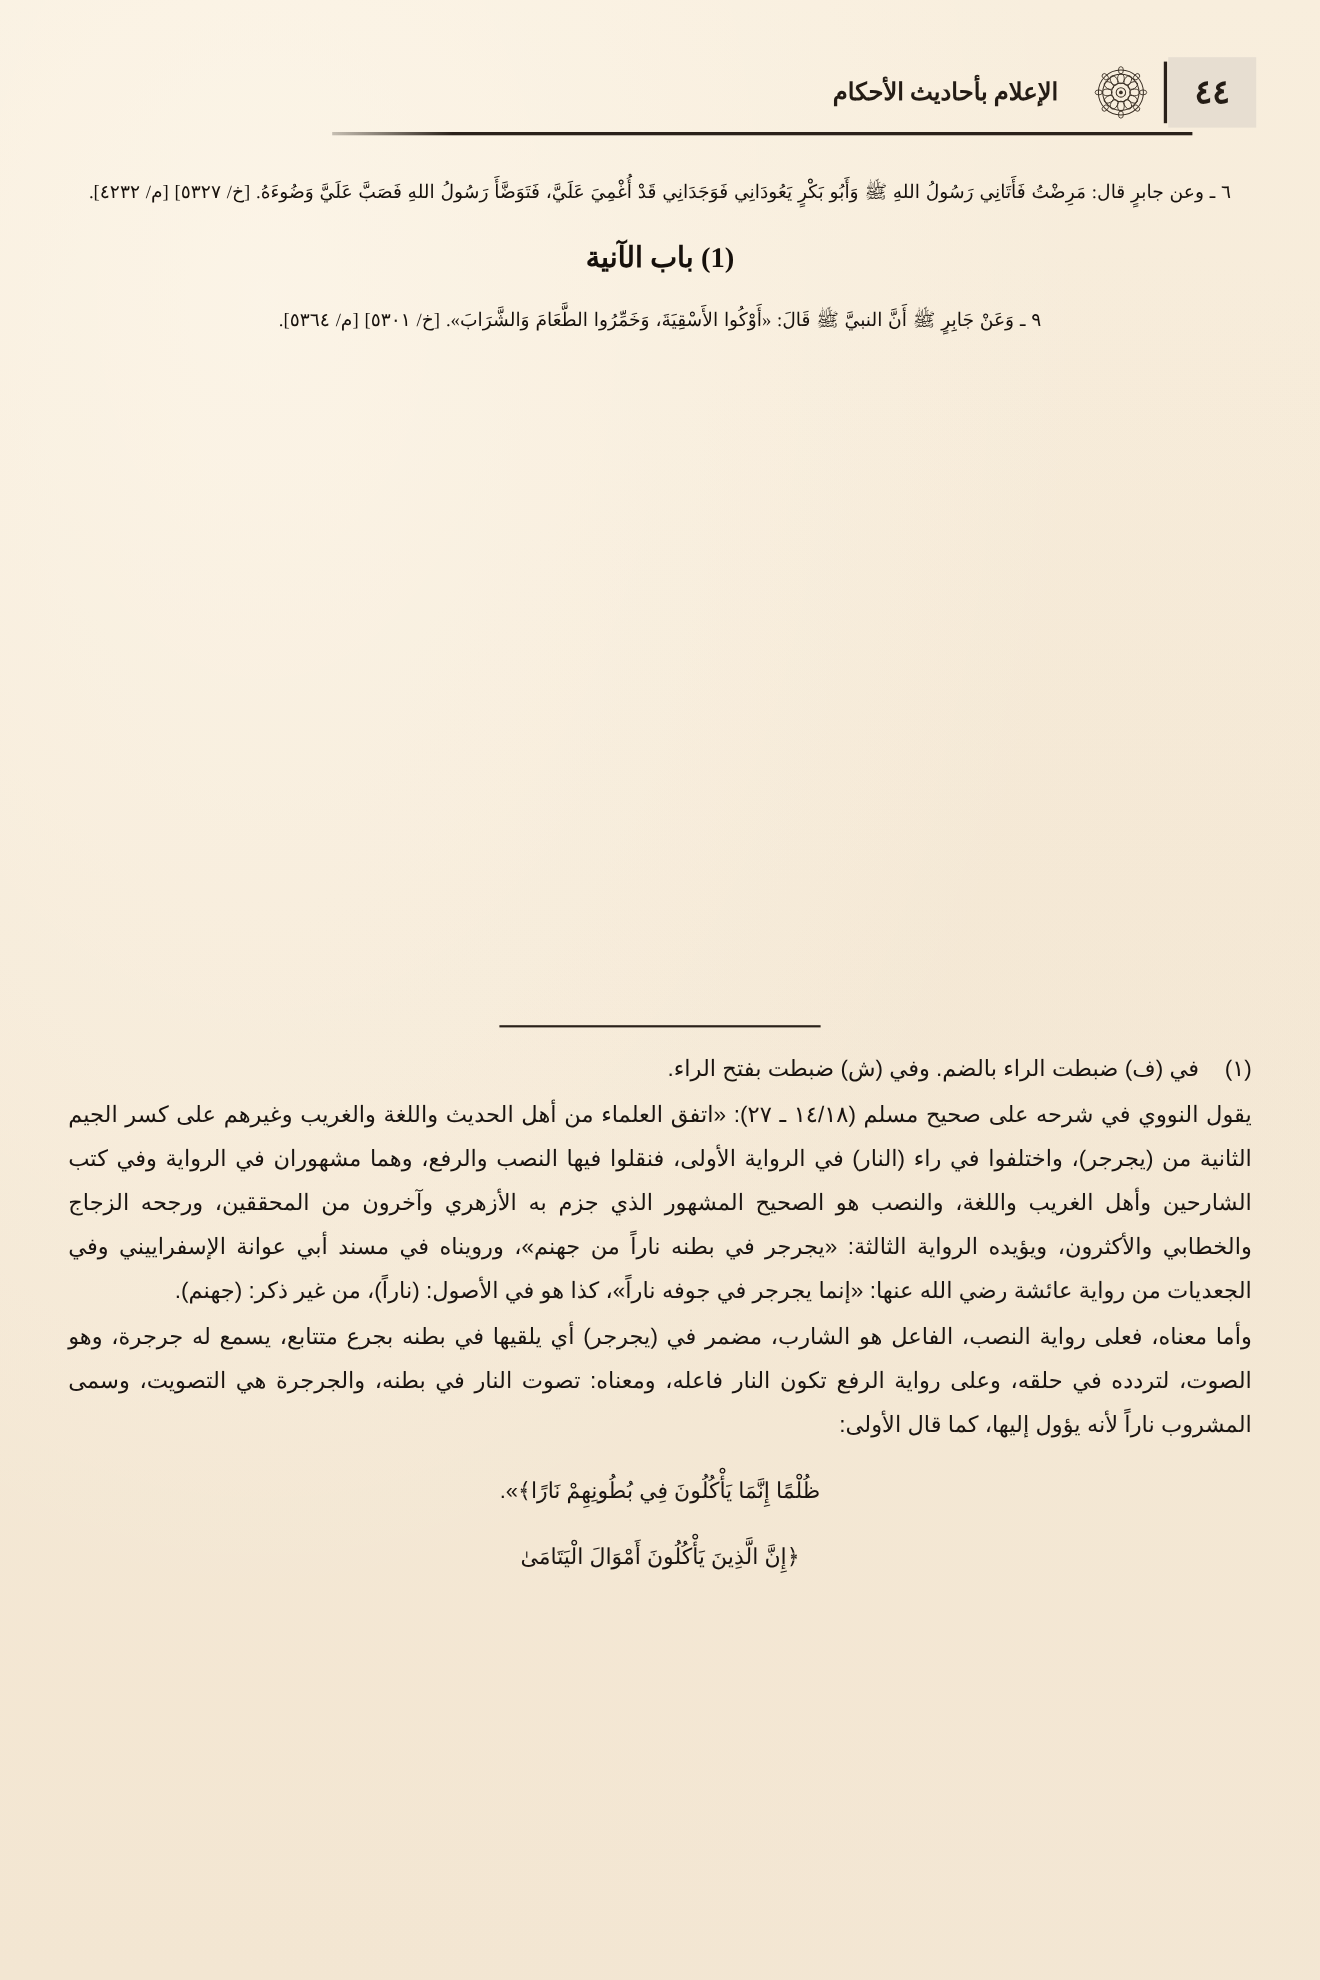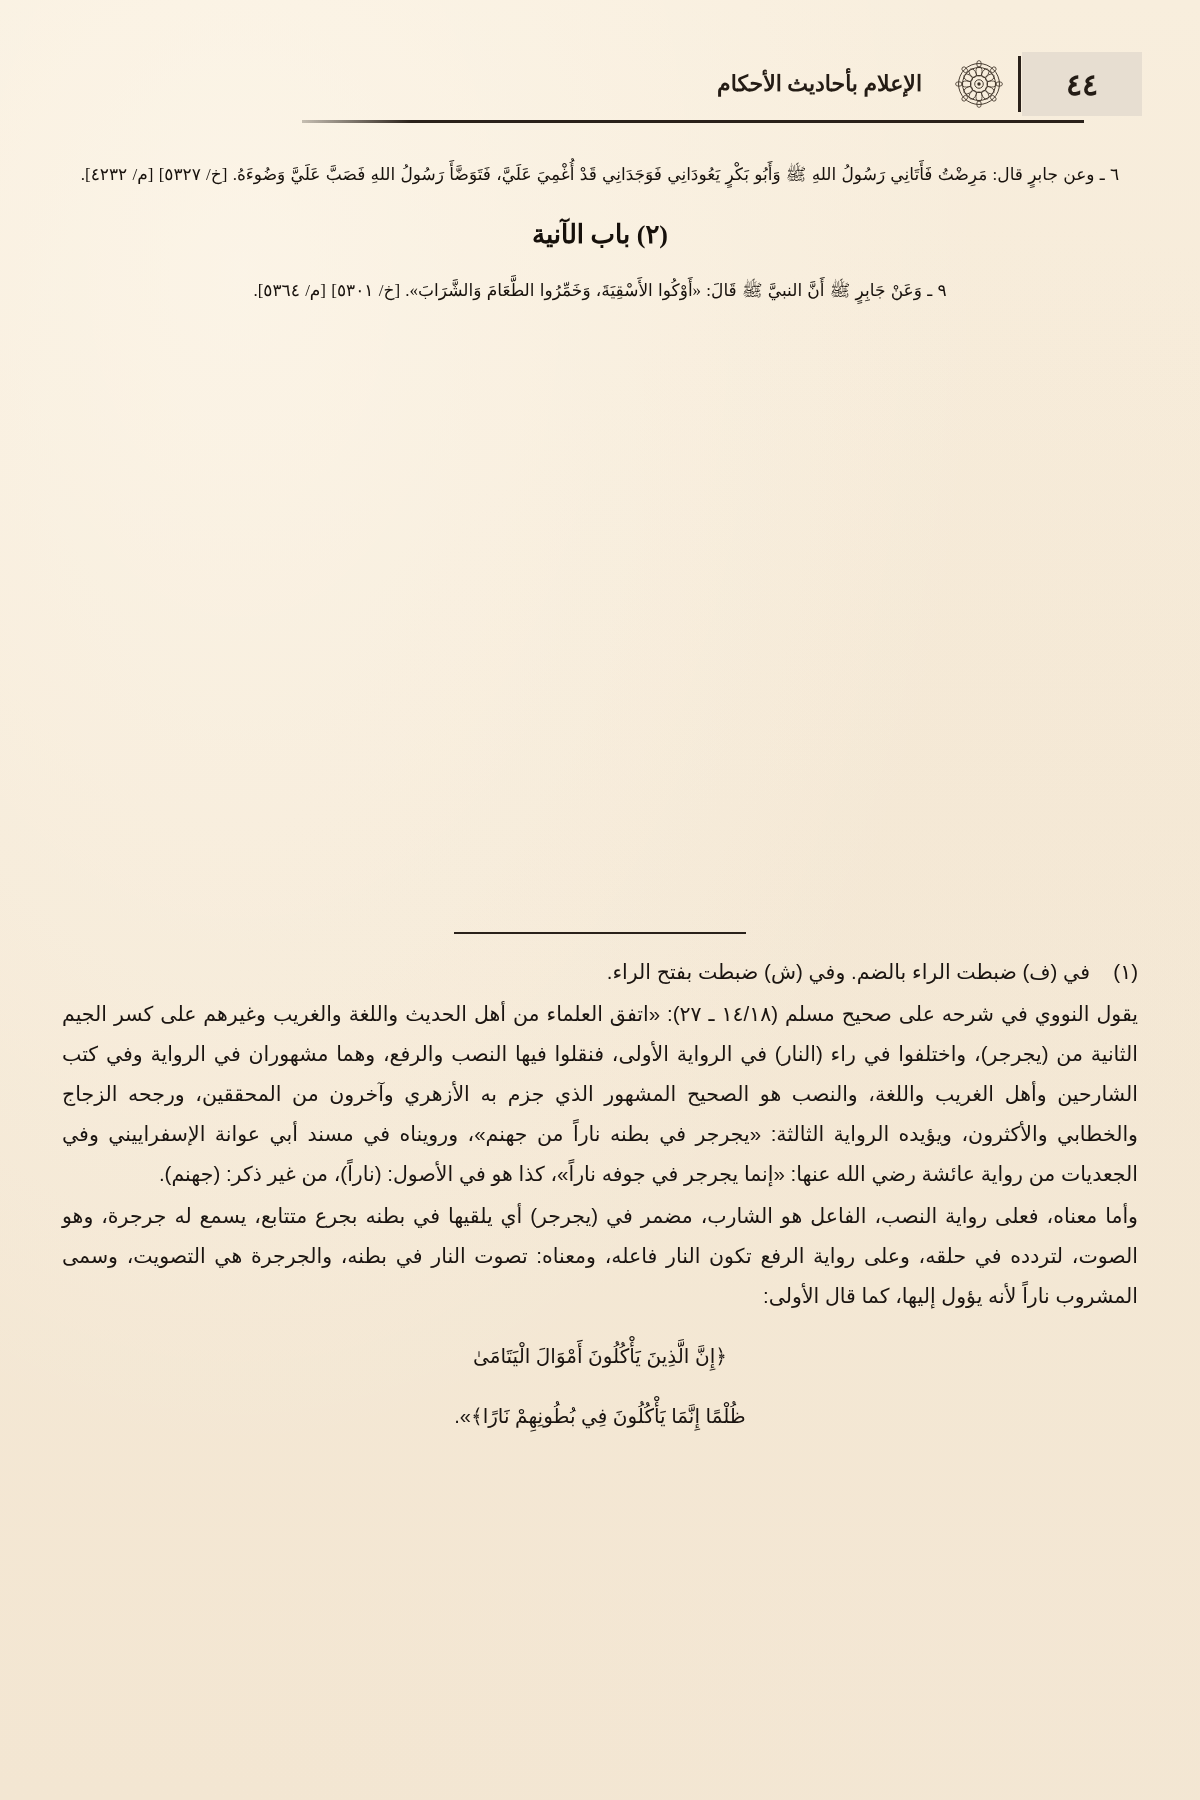--- a/index.html
+++ b/index.html
@@ -39,21 +39,21 @@
     height: 86px;
   }
   .header-row {
     display: flex;
     flex-direction: row;
     align-items: center;
     justify-content: flex-start;
     height: 64px;
   }
   .page-number-box {
-    width: 120px;
+    width: 80px;
     height: 64px;
     background: #e7ded1;
     display: flex;
     align-items: center;
     justify-content: center;
     position: relative;
     margin-right: 0;
     order: 0;
   }
   .page-number-box::after {
@@ -222,39 +222,39 @@
       </svg>
       <div class="header-title">الإعلام بأحاديث الأحكام</div>
     </div>
     <div class="header-rule"></div>
   </div>
 
   <div class="body">
 
     <p class="hadith">٦ ـ وعن جابرٍ قال: مَرِضْتُ فَأَتَانِي رَسُولُ اللهِ ﷺ وَأَبُو بَكْرٍ يَعُودَانِي فَوَجَدَانِي قَدْ أُغْمِيَ عَلَيَّ، فَتَوَضَّأَ رَسُولُ اللهِ فَصَبَّ عَلَيَّ وَضُوءَهُ. [خ/ ٥٣٢٧] [م/ ٤٢٣٢].</p>
 
-    <h2 class="chapter-heading">(٢) باب الآنية</h2>
+    <h2 class="chapter-heading">(1) باب الآنية</h2>
 
 
 
     <p class="hadith">٩ ـ وَعَنْ جَابِرٍ ﷺ أَنَّ النبيَّ ﷺ قَالَ: «أَوْكُوا الأَسْقِيَةَ، وَخَمِّرُوا الطَّعَامَ وَالشَّرَابَ». [خ/ ٥٣٠١] [م/ ٥٣٦٤].</p>
 
   </div>
 
   <div class="fn-rule"></div>
 
   <div class="footnotes">
 
     <div class="fn-first">
       <span class="fn-num">(١)</span>
       <span class="fn-text">في (ف) ضبطت الراء بالضم. وفي (ش) ضبطت بفتح الراء.</span>
     </div>
 
     <p class="fn-para">يقول النووي في شرحه على صحيح مسلم (١٤/١٨ ـ ٢٧): «اتفق العلماء من أهل الحديث واللغة والغريب وغيرهم على كسر الجيم الثانية من (يجرجر)، واختلفوا في راء (النار) في الرواية الأولى، فنقلوا فيها النصب والرفع، وهما مشهوران في الرواية وفي كتب الشارحين وأهل الغريب واللغة، والنصب هو الصحيح المشهور الذي جزم به الأزهري وآخرون من المحققين، ورجحه الزجاج والخطابي والأكثرون، ويؤيده الرواية الثالثة: «يجرجر في بطنه ناراً من جهنم»، ورويناه في مسند أبي عوانة الإسفراييني وفي الجعديات من رواية عائشة رضي الله عنها: «إنما يجرجر في جوفه ناراً»، كذا هو في الأصول: (ناراً)، من غير ذكر: (جهنم).</p>
 
     <p class="fn-para">وأما معناه، فعلى رواية النصب، الفاعل هو الشارب، مضمر في (يجرجر) أي يلقيها في بطنه بجرع متتابع، يسمع له جرجرة، وهو الصوت، لتردده في حلقه، وعلى رواية الرفع تكون النار فاعله، ومعناه: تصوت النار في بطنه، والجرجرة هي التصويت، وسمى المشروب ناراً لأنه يؤول إليها، كما قال الأولى:</p>
 
+    <p class="quran">ظُلْمًا إِنَّمَا يَأْكُلُونَ فِي بُطُونِهِمْ نَارًا﴾».</p>
     <p class="quran">﴿إِنَّ الَّذِينَ يَأْكُلُونَ أَمْوَالَ الْيَتَامَىٰ</p>
-    <p class="quran">ظُلْمًا إِنَّمَا يَأْكُلُونَ فِي بُطُونِهِمْ نَارًا﴾».</p>
 
   </div>
 
 </div>
 
 </body></html>

